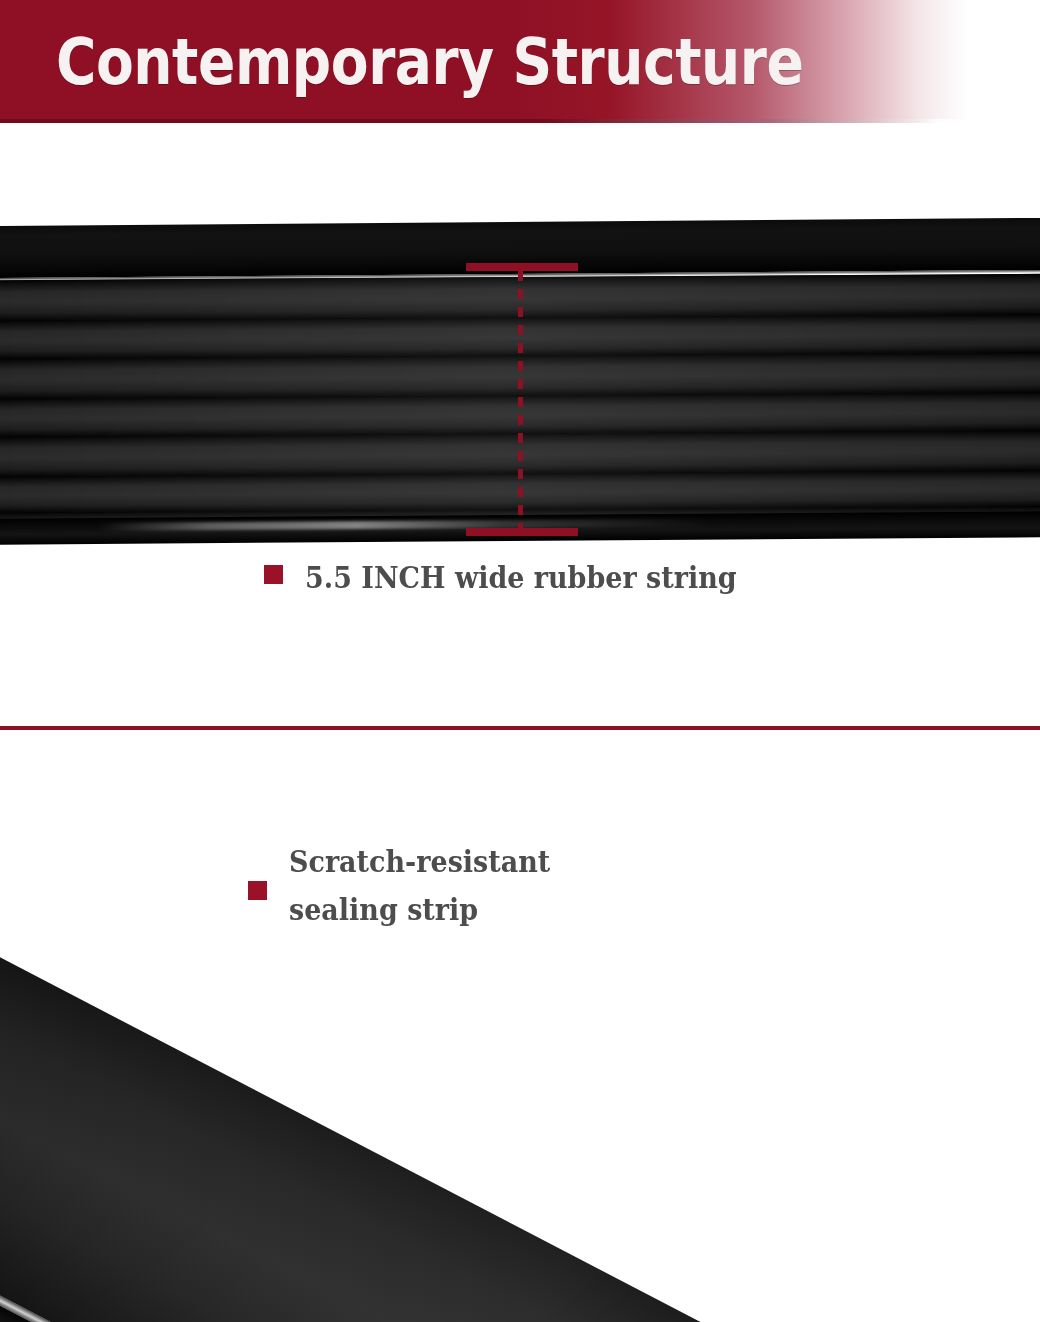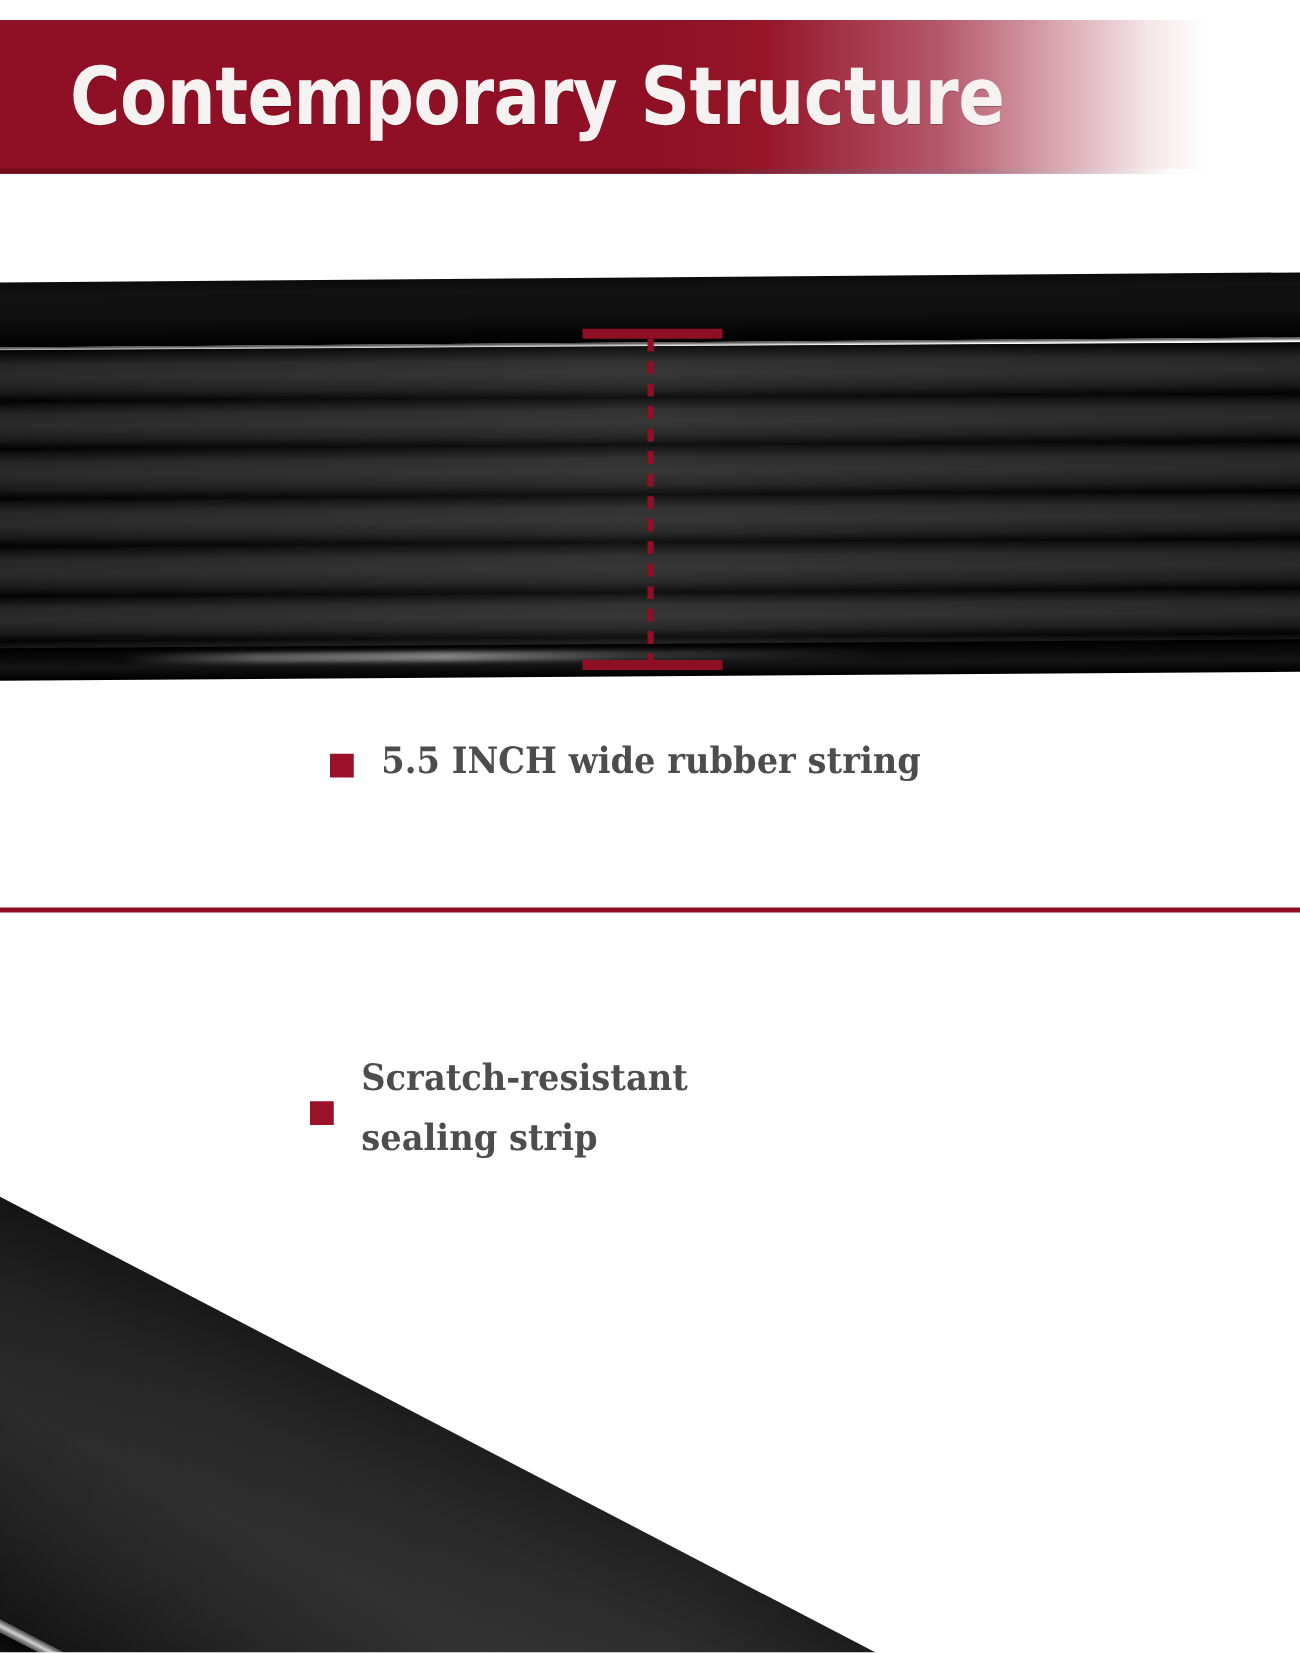--- a/index.html
+++ b/index.html
@@ -12,21 +12,21 @@
     height: 1322px;
     position: relative;
     overflow: hidden;
     font-family: "Liberation Sans", sans-serif;
   }
 
   
   #header-banner {
     position: absolute;
     left: 0;
-    top: 16px;
+    top: 0;
     width: 988px;
     height: 123px;
     background: linear-gradient(to right,
         #8f0f24 0%,
         #8f0f24 52%,
         #961628 62%,
         #b4576a 76%,
         #dba9b3 86%,
         #f4e6e9 93%,
         #ffffff 98%,
@@ -174,23 +174,23 @@
     height: 258px;
     background-image: linear-gradient(to bottom, #8f0f24 58%, rgba(0,0,0,0) 0%);
     background-size: 5px 18px;
     background-repeat: repeat-y;
   }
 
   
   #caption-one {
     position: absolute;
     left: 264px;
-    top: 586px;
+    top: 556px;
     display: flex;
-    align-items: center;
+    align-items: flex-start;
   }
   .bullet-square {
     width: 19px;
     height: 19px;
     background: #9b1127;
     flex: none;
     margin-top: 9px;
   }
   .caption-text {
     margin-left: 22px;

